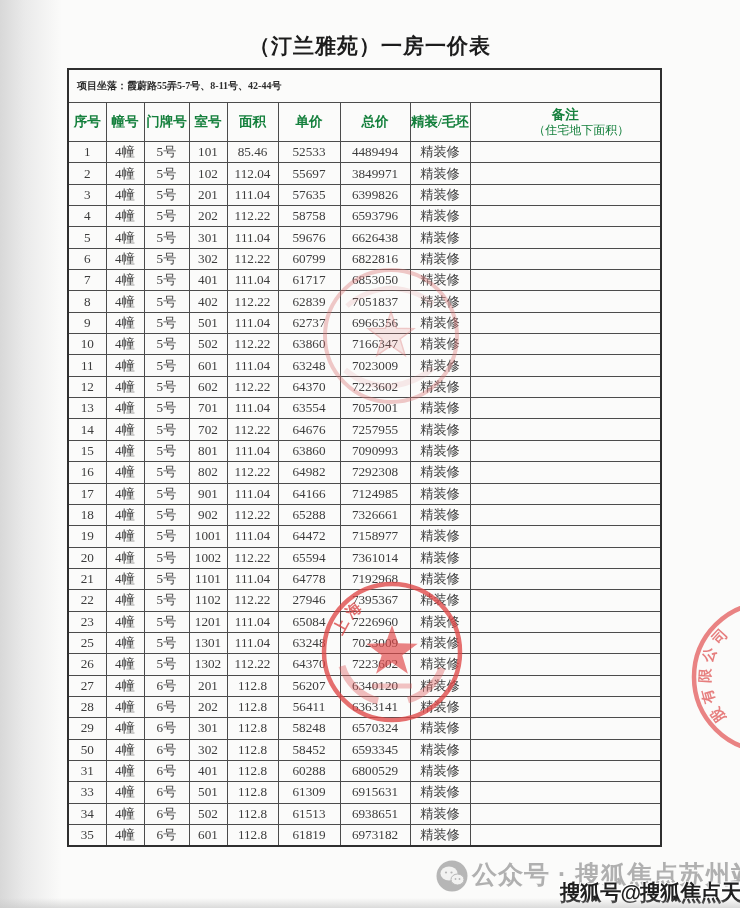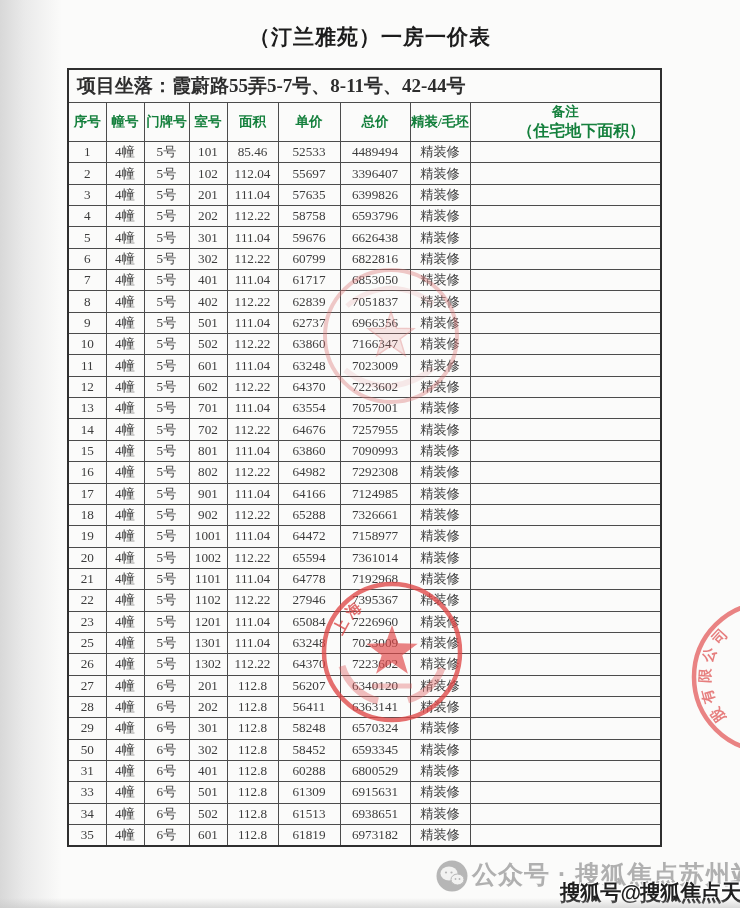--- a/index.html
+++ b/index.html
@@ -9,40 +9,40 @@
   }
   .edge-left{
     position:absolute;left:0;top:0;width:62px;height:100%;
     background:linear-gradient(90deg,#d8d8d8 0%,#eaeaea 40%,rgba(255,255,255,0) 100%);
   }
   .edge-bottom{
     position:absolute;left:0;bottom:0;width:100%;height:10px;opacity:.65;
     background:linear-gradient(0deg,#c9c9c9,rgba(255,255,255,0));
   }
   .title{
-    position:absolute;top:16px;left:0;right:0;margin:7px;text-align:center;
+    position:absolute;top:16px;left:0;right:0;margin:16px;text-align:center;
     font-size:21px;font-weight:bold;color:#1c1c1c;letter-spacing:1px;
   }
   table.price-table{
     position:absolute;left:67px;top:68px;width:593px;
     border-collapse:collapse;table-layout:fixed;color:#3c3c3c;
     border:2.5px solid #2f2f2f;
   }
   .price-table th,.price-table td{
     border:1.5px solid #4c4c4c;text-align:center;padding:0;
     overflow:hidden;white-space:nowrap;
   }
   .site-row th{
-    text-align:left;padding:2px 0 2px 8px;font-size:19px;font-weight:bold;
+    text-align:left;padding:2px 0 2px 8px;font-size:10px;font-weight:bold;
     height:28px;color:#2d2d2d;
   }
   .header-row th{
     font-size:13.5px;font-weight:bold;height:38px;line-height:1.2;color:#15803d;
   }
-  .header-row .sub{display:block;font-size:16px;font-weight:bold;margin-left:32px;}
+  .header-row .sub{display:block;font-size:12px;font-weight:normal;margin-left:32px;}
   .price-table tbody tr{height:21.35px;}
   .price-table tbody td{font-size:13.2px;}
   .c0{width:38px}.c1{width:38px}.c2{width:45px}.c3{width:38px}.c4{width:51px}
   .c5{width:62px}.c6{width:70px}.c7{width:60px}.c8{width:191px}
 
   .stamp{position:absolute;pointer-events:none;}
   .stamp-a{left:316px;top:261px;opacity:.40;filter:blur(.7px);}
   .stamp-b{left:317px;top:577px;opacity:.78;filter:blur(.4px);}
   .stamp-c{left:688px;top:597px;opacity:.75;filter:blur(.35px);}
 
@@ -111,21 +111,21 @@
           <td>精装修</td>
           <td></td>
         </tr>
         <tr>
           <td>2</td>
           <td>4幢</td>
           <td>5号</td>
           <td>102</td>
           <td>112.04</td>
           <td>55697</td>
-          <td>3396407</td>
+          <td>3849971</td>
           <td>精装修</td>
           <td></td>
         </tr>
         <tr>
           <td>3</td>
           <td>4幢</td>
           <td>5号</td>
           <td>201</td>
           <td>111.04</td>
           <td>57635</td>

